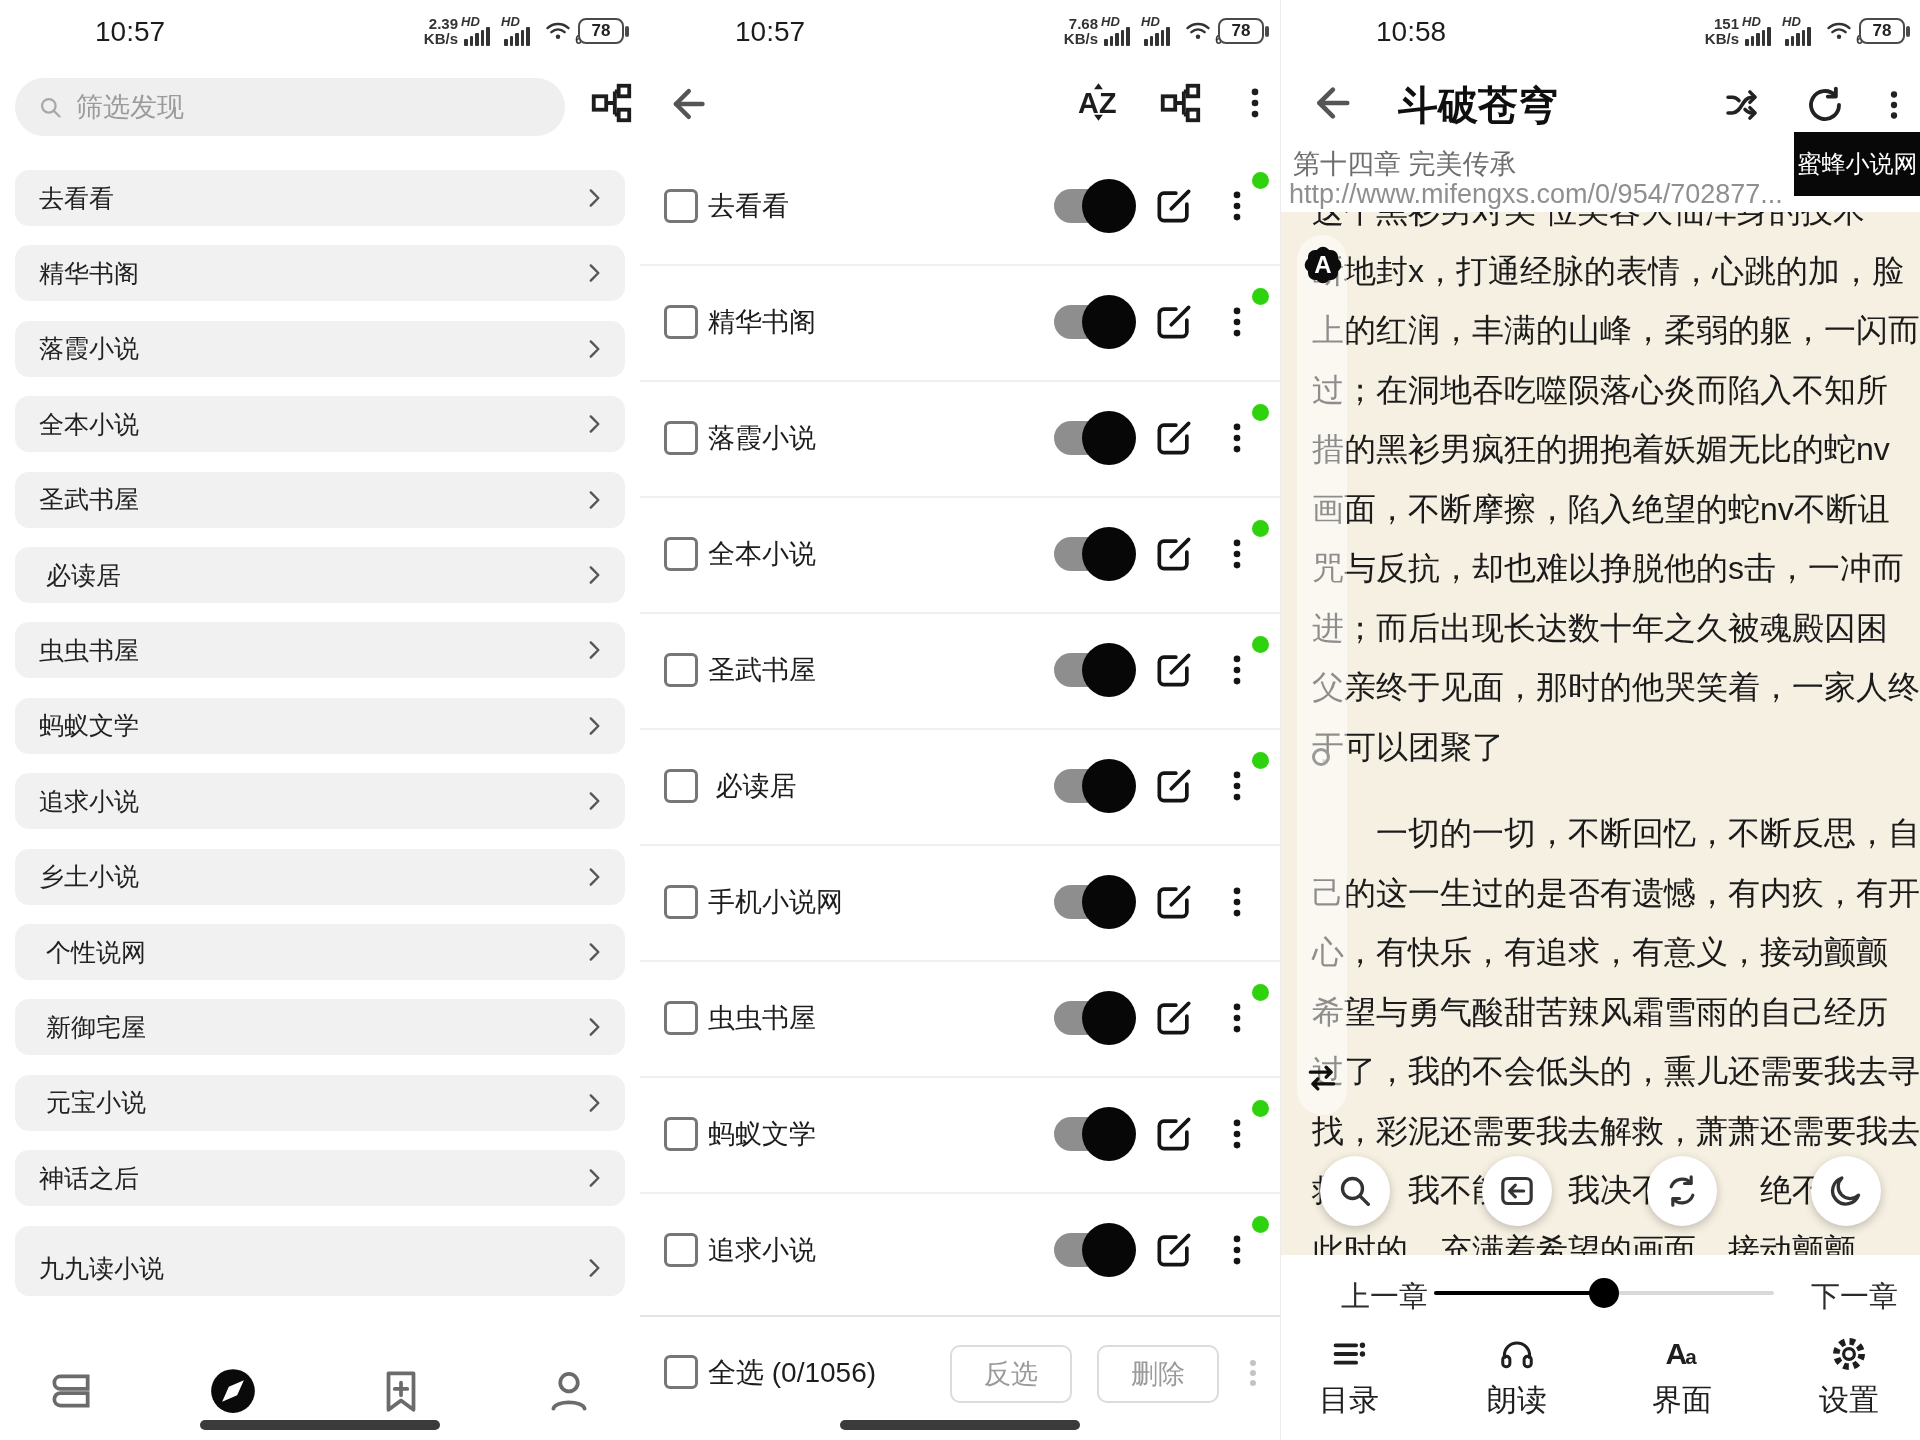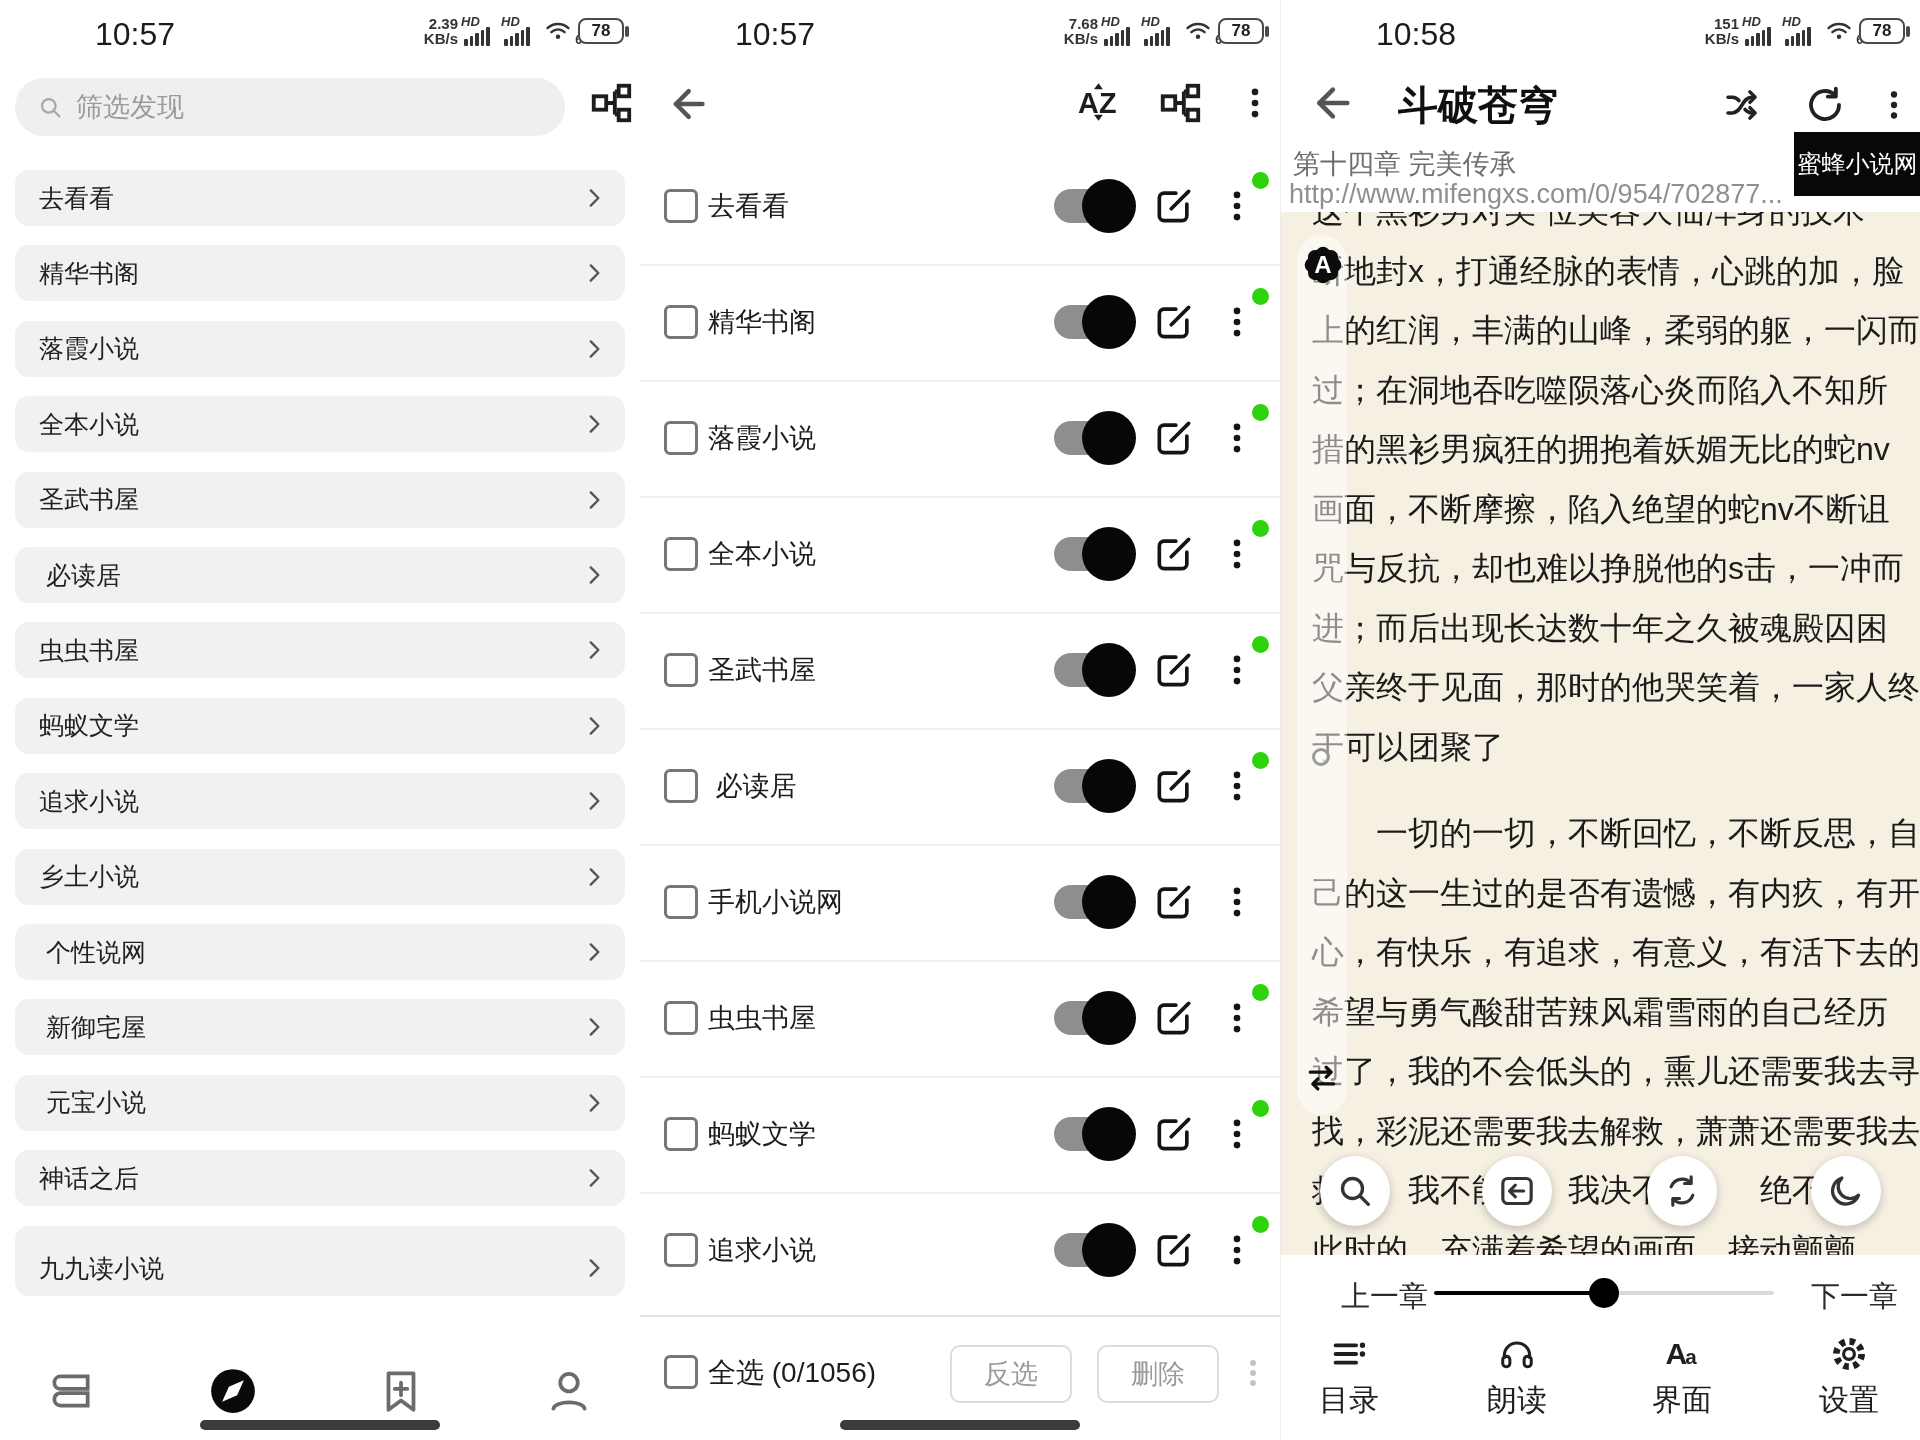--- a/index.html
+++ b/index.html
@@ -5,21 +5,21 @@
   html,body{margin:0;padding:0;}
   body{width:1920px;height:1440px;position:relative;overflow:hidden;background:#fff;
        font-family:"Liberation Sans","DejaVu Sans",sans-serif;color:#1a1a1a;}
   .panel{position:absolute;top:0;width:640px;height:1440px;background:#fff;}
   #p1{left:0;border-right:1px solid #ececec;}
   #p2{left:640px;border-right:1px solid #ececec;}
   #p3{left:1281px;width:639px;background:#7f1d1d;}
   svg{display:block;width:100%;height:100%;}
 
   
-  .time{position:absolute;top:16px;left:95px;font-size:32px;color:#1c1c1c;}
+  .time{position:absolute;top:16px;left:95px;font-size:28px;color:#1c1c1c;}
   .statuscluster{position:absolute;top:13px;right:16px;display:flex;align-items:center;gap:4px;height:36px;}
   .speed{display:flex;flex-direction:column;align-items:flex-end;font-size:15px;line-height:15px;color:#333;font-weight:700;}
   .sig{position:relative;width:36px;height:34px;}
   .sig .hd{position:absolute;left:-1px;top:0;font-size:13px;font-weight:700;color:#333;}
   .sig .bars{position:absolute;left:2px;bottom:2px;display:flex;align-items:flex-end;gap:2px;}
   .sig .bars i{display:block;width:3.5px;background:#333;border-radius:1px;}
   .wifiwrap{position:relative;width:32px;height:28px;color:#333;}
   .wifiwrap .w6{position:absolute;right:-8px;bottom:-2px;font-size:12px;font-weight:700;color:#333;}
   .batt{position:relative;width:46px;height:26px;border:2.5px solid #4a4a4a;border-radius:8px;background:#fff;
         display:flex;align-items:center;justify-content:center;font-size:17px;font-weight:600;color:#222;box-sizing:border-box;}
@@ -688,21 +688,21 @@
         <div class="rline">上的红润，丰满的山峰，柔弱的躯，一闪而</div>
         <div class="rline">过；在洞地吞吃噬陨落心炎而陷入不知所</div>
         <div class="rline">措的黑衫男疯狂的拥抱着妖媚无比的蛇nv</div>
         <div class="rline">画面，不断摩擦，陷入绝望的蛇nv不断诅</div>
         <div class="rline">咒与反抗，却也难以挣脱他的s击，一冲而</div>
         <div class="rline">进；而后出现长达数十年之久被魂殿囚困</div>
         <div class="rline">父亲终于见面，那时的他哭笑着，一家人终</div>
         <div class="rline">于可以团聚了</div>
         <div class="rline pgap">　　一切的一切，不断回忆，不断反思，自</div>
         <div class="rline">己的这一生过的是否有遗憾，有内疚，有开</div>
-        <div class="rline">心，有快乐，有追求，有意义，有活下去的</div>
+        <div class="rline">心，有快乐，有追求，有意义，接动颤颤</div>
         <div class="rline">希望与勇气酸甜苦辣风霜雪雨的自己经历</div>
         <div class="rline">过了，我的不会低头的，熏儿还需要我去寻</div>
         <div class="rline">找，彩泥还需要我去解救，萧萧还需要我去</div>
         <div class="rline">救　　我不能　　我决不能　　绝不能</div>
         <div class="rline">此时的，充满着希望的画面，接动颤颤</div>
       </div>
   </div>
 
   <div class="strip"></div>
   <div class="abadge">

